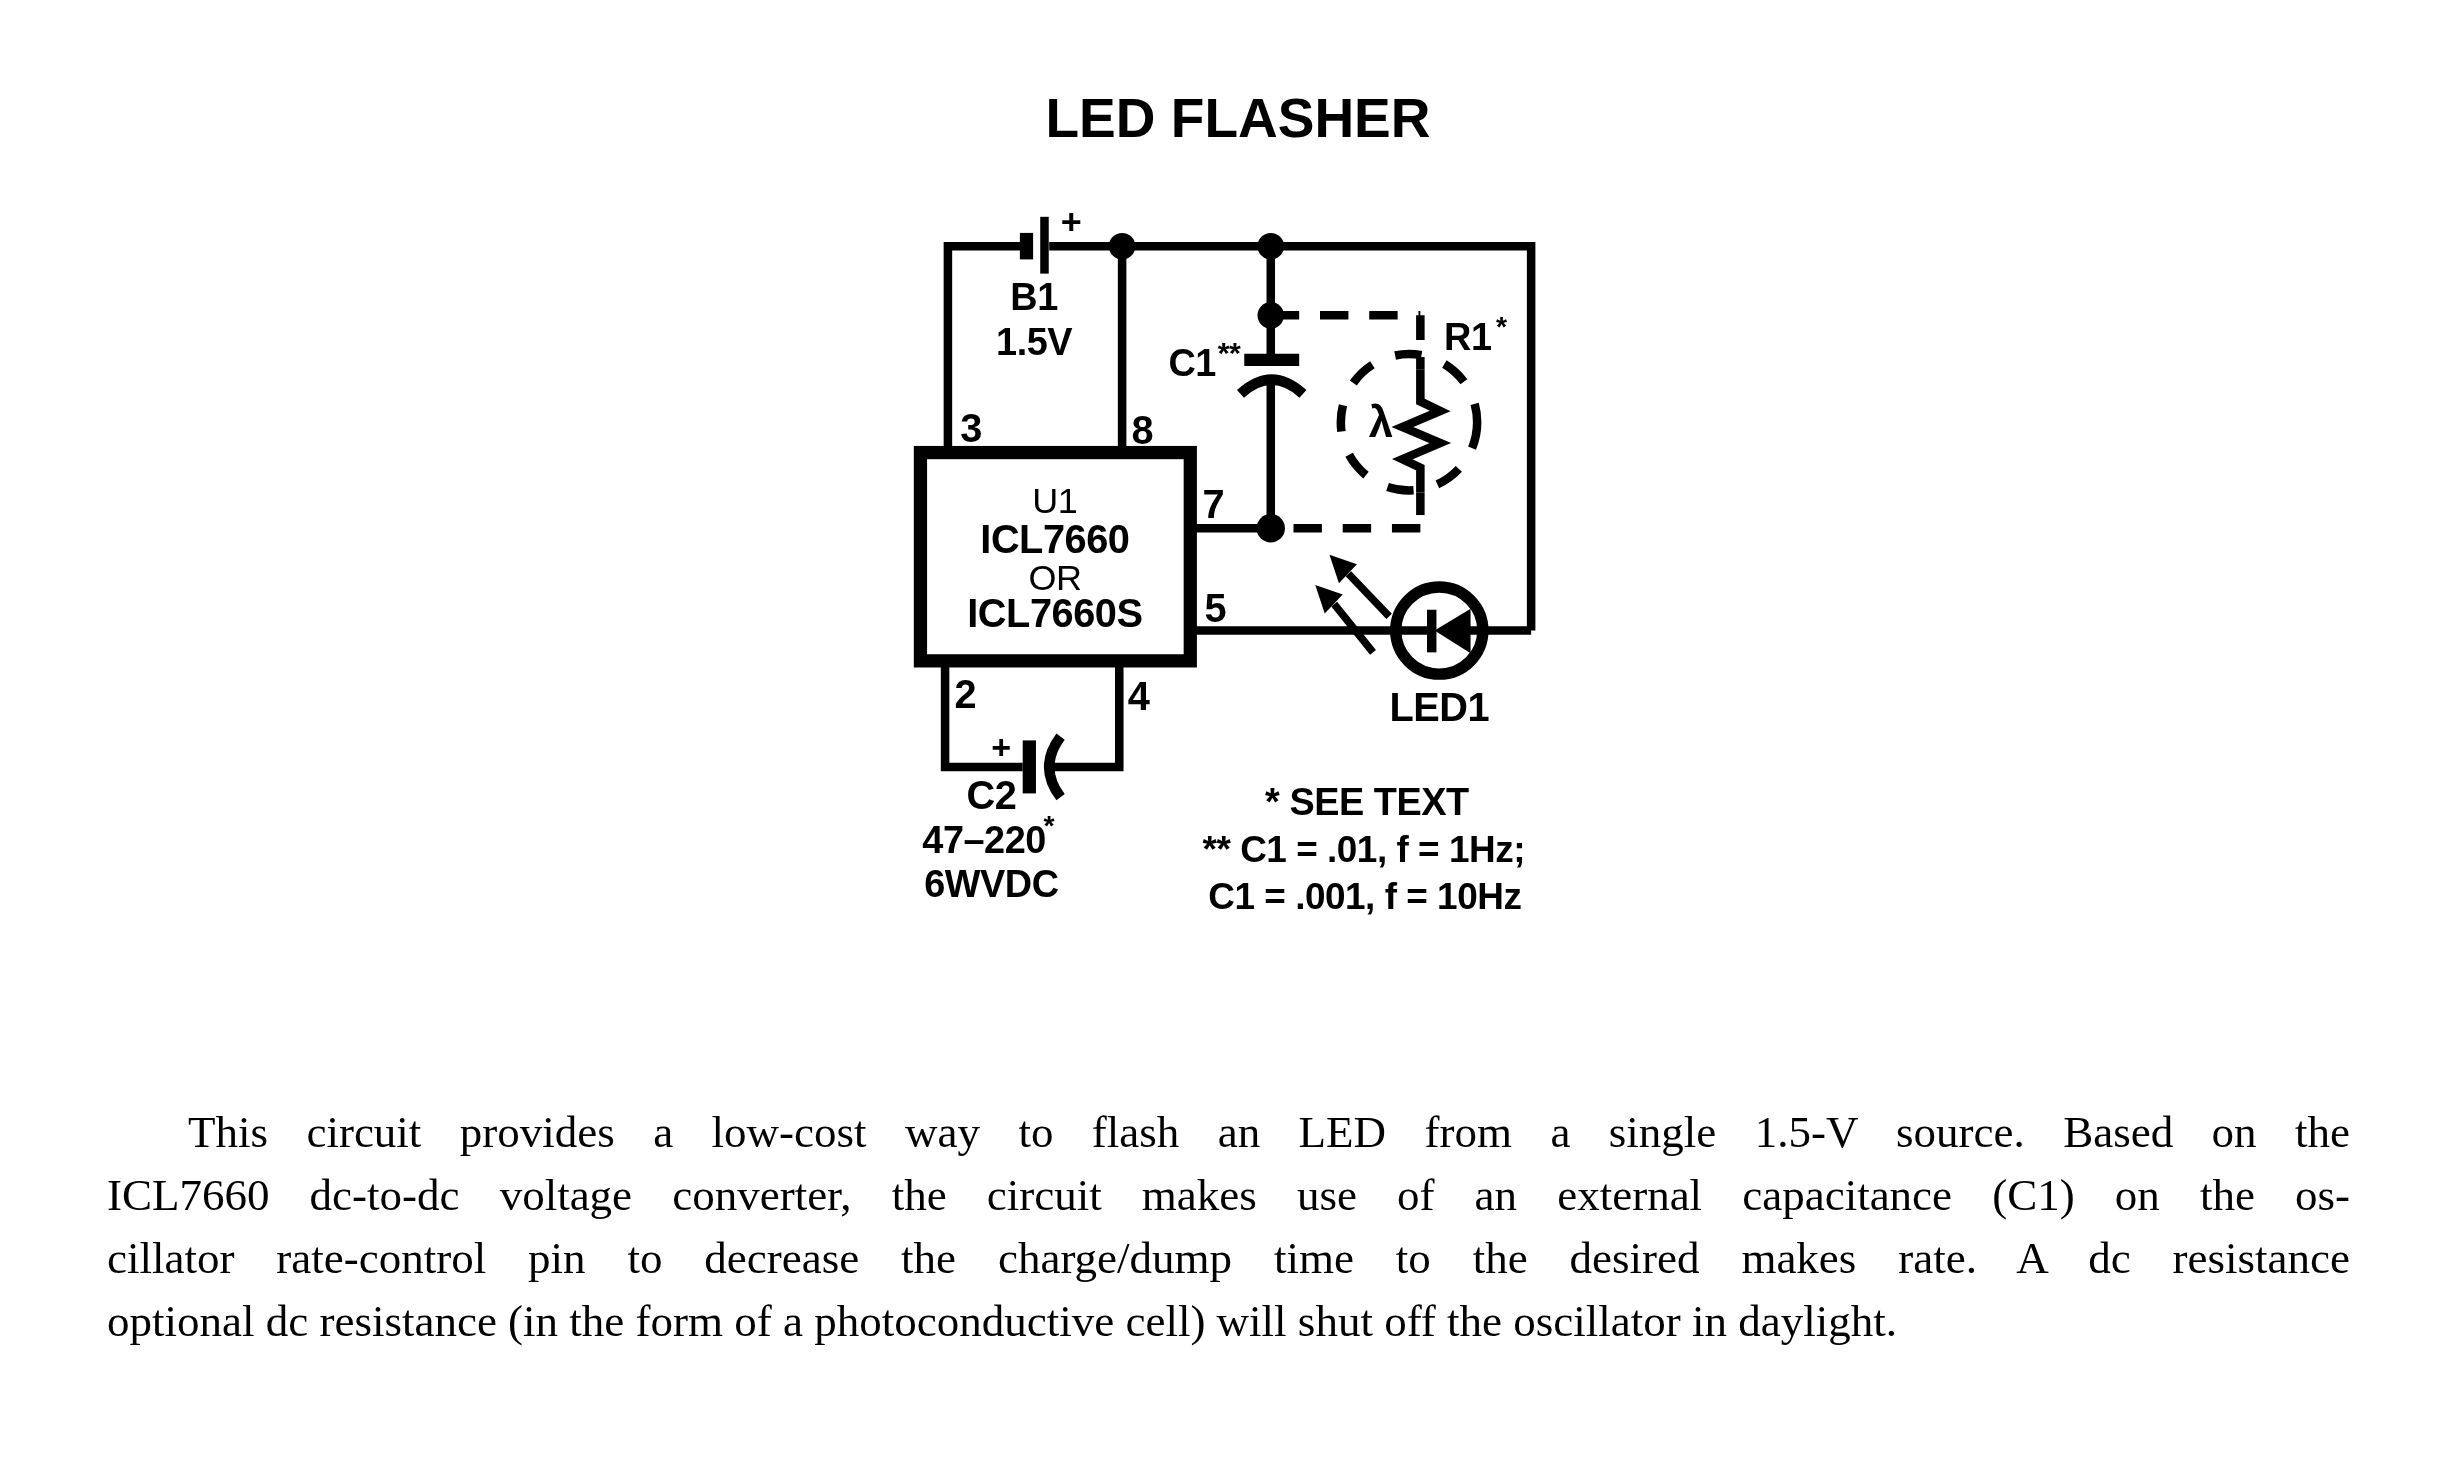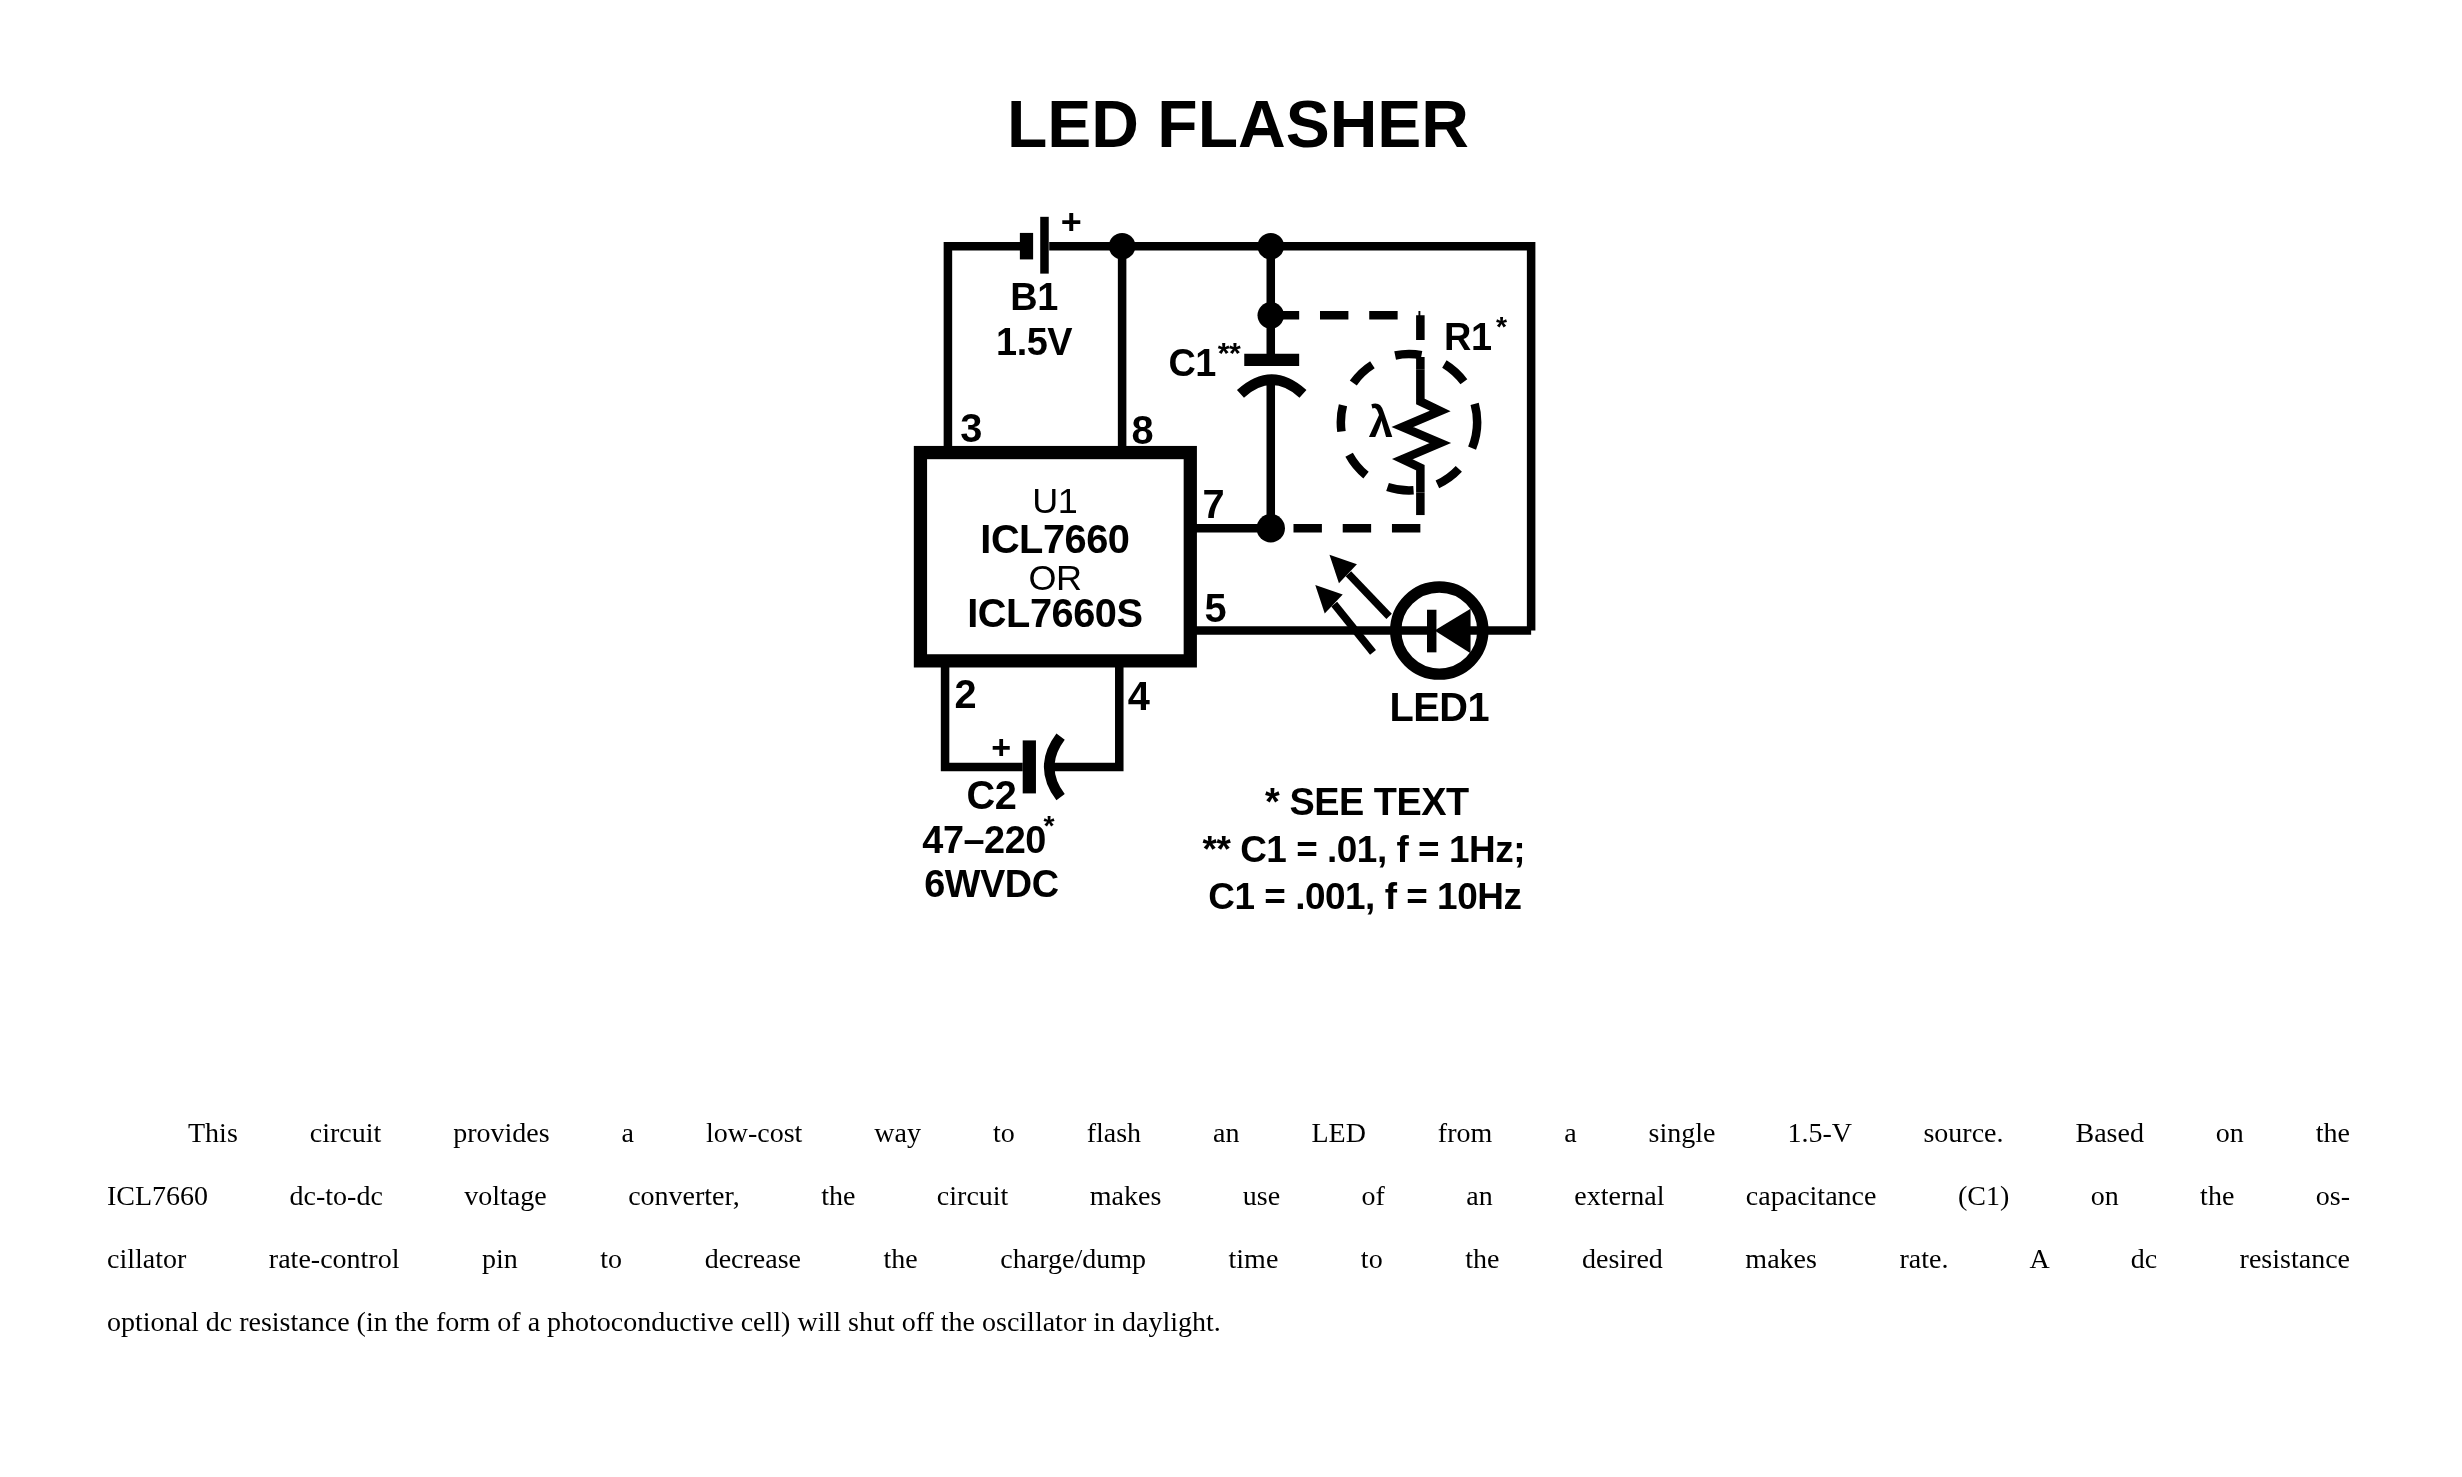--- a/index.html
+++ b/index.html
@@ -10,33 +10,33 @@
     overflow:hidden;
     color:#000;
   }
   .title-wrap{
     position:absolute;left:954px;top:91px;width:568px;
     text-align:center;
   }
   .fig-title{
     display:inline-block;
     font-family:"Liberation Sans",sans-serif;
-    font-weight:700;font-size:66px;line-height:1;
+    font-weight:700;font-size:55px;line-height:1;
     letter-spacing:0px;color:#000;
   }
   svg.schematic{position:absolute;left:0;top:0;}
   svg.schematic text{
     font-family:"Liberation Sans",sans-serif;
     font-weight:700;fill:#000;letter-spacing:-0.5px;
   }
   svg.schematic text.light{font-weight:400;}
   .caption{
     position:absolute;left:107px;top:1101px;width:2243px;
     font-family:"Liberation Serif",serif;
-    font-size:28px;line-height:63px;color:#000;
+    font-size:45px;line-height:63px;color:#000;
   }
   .cap-line{
     text-align:justify;
     text-align-last:justify;
   }
   .cap-line.first{text-indent:81px;}
   .cap-line.last{text-align:right;text-align-last:left;}
 </style>
 </head>
 <body>

